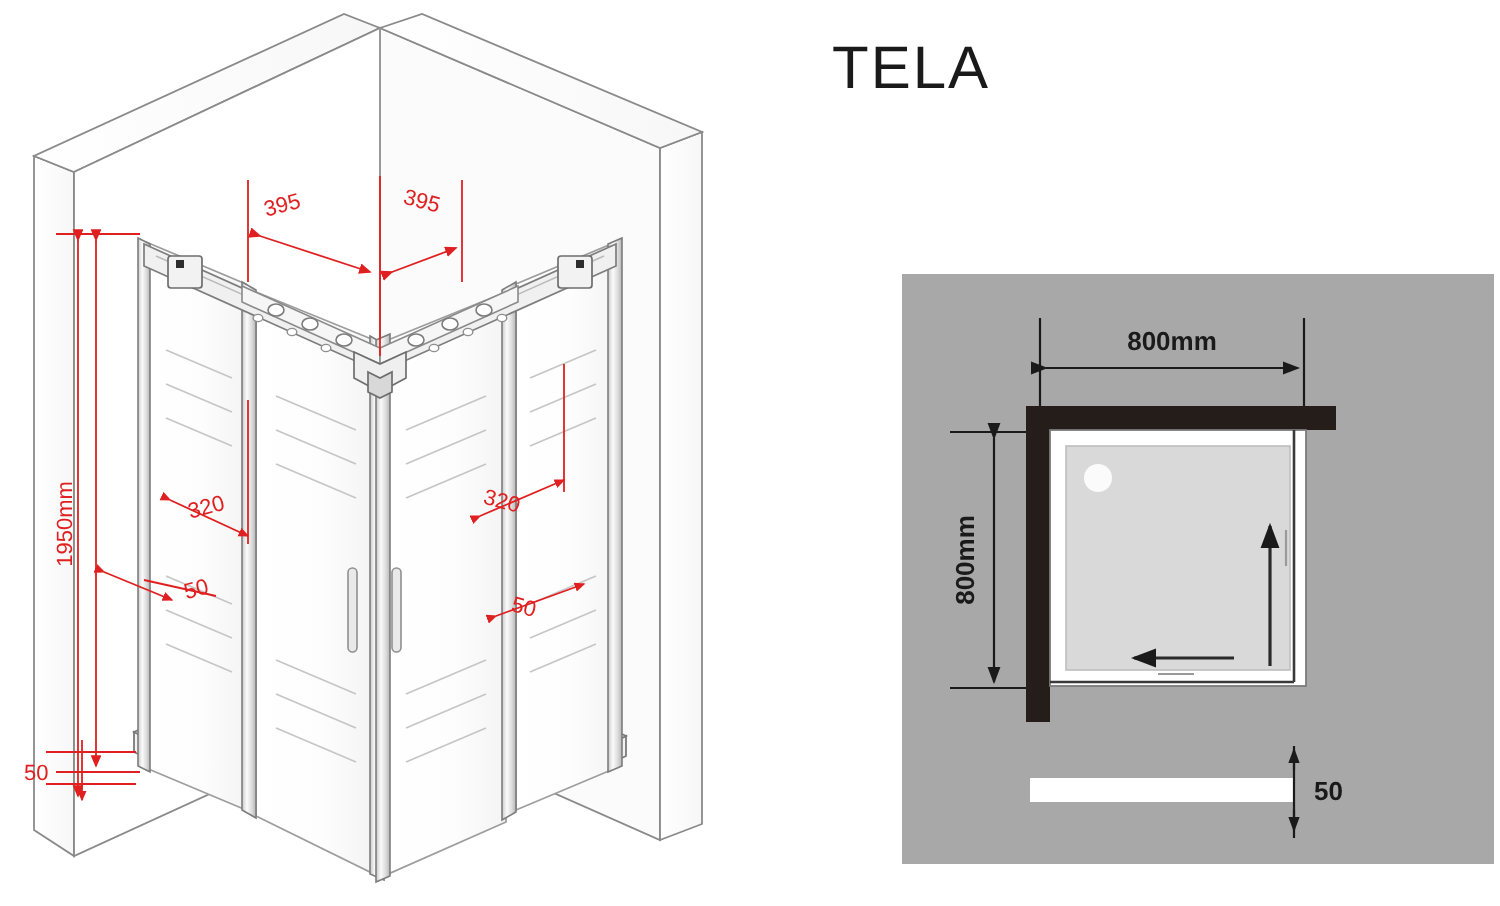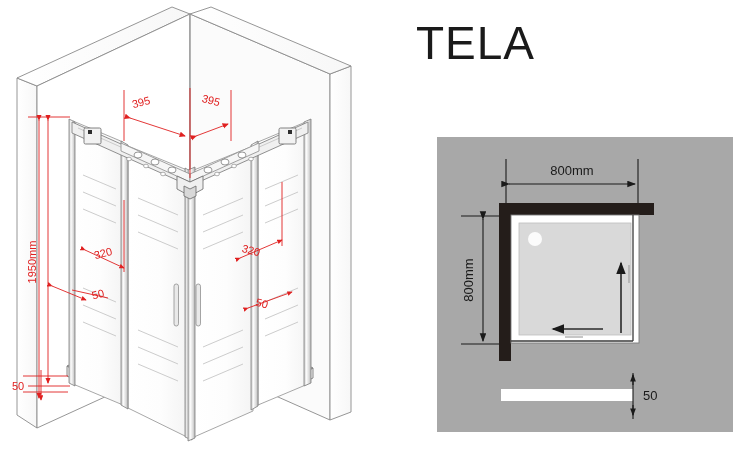--- a/index.html
+++ b/index.html
@@ -30,27 +30,28 @@
     width: 400px;
     height: 453px;
   }
   #info-panel {
     left: 416px;
     top: 20px;
     width: 334px;
     height: 110px;
   }
   #plan-panel {
-    left: 437px;
+    left: 451px;
     top: 137px;
     width: 296px;
     height: 295px;
+    font-weight: bold;
   }
   #title-text {
-    font-size: 46px;
+    font-size: 30px;
     letter-spacing: 1px;
     color: #1a1a1a;
     font-weight: 400;
     line-height: 1;
     margin: 0;
     padding: 0;
     white-space: nowrap;
   }
   #size-text {
     font-size: 15.5px;

